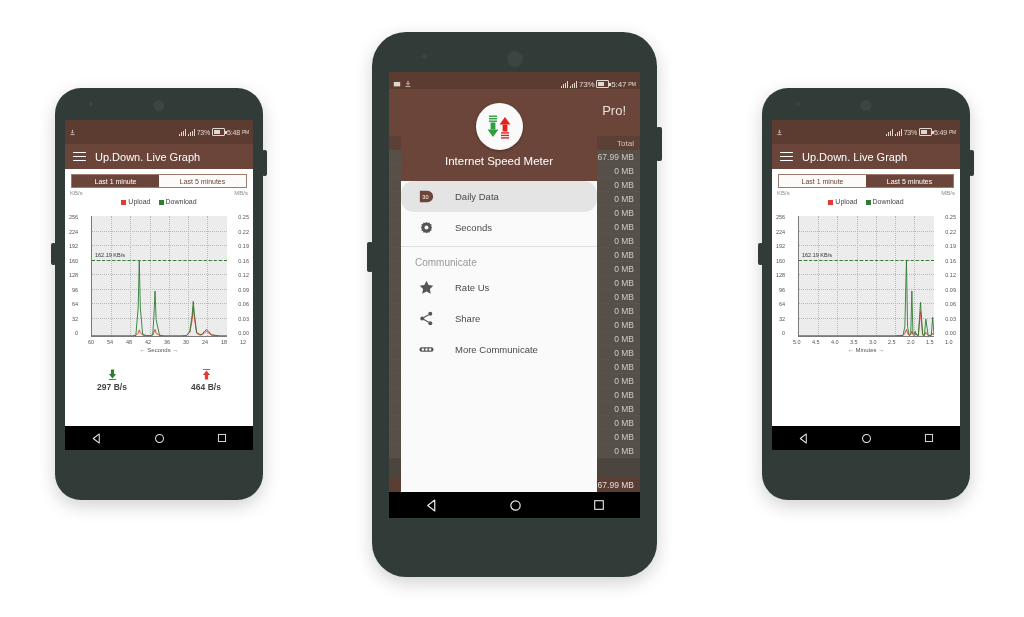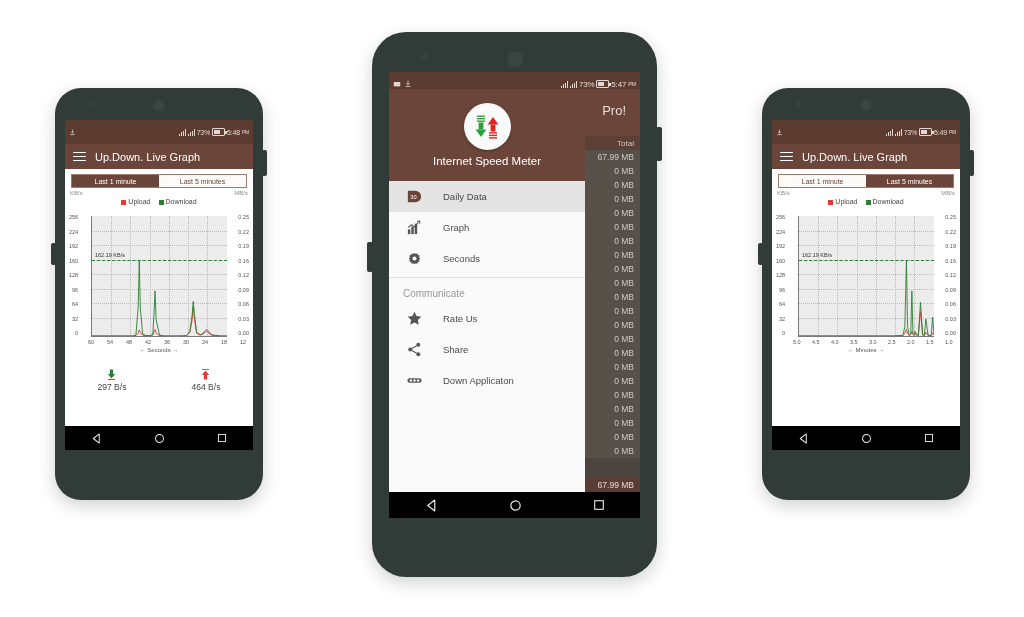--- a/index.html
+++ b/index.html
@@ -53,40 +53,40 @@
   .plotwrap{position:relative;margin:2px 4px 0 4px;}
   .axislbl{position:absolute;font-size:5.5px;color:#555;white-space:nowrap;}
   .plot{position:absolute;background:#ececec;border-left:1px solid #7a7a7a;border-bottom:1px solid #7a7a7a;overflow:hidden;}
   .gl{position:absolute;background:transparent;border-top:1px dotted #b9b9b9;left:0;right:0;height:0;}
   .gv{position:absolute;border-left:1px dotted #b9b9b9;top:0;bottom:0;width:0;}
   .thresh{position:absolute;left:0;right:0;border-top:1px dashed #2e7d32;height:0;}
   .threshlbl{position:absolute;font-size:5.5px;color:#333;background:transparent;white-space:nowrap;}
   .axname{position:absolute;font-size:6px;color:#555;width:100%;text-align:center;}
   .footstat{display:flex;justify-content:space-around;margin-top:12px;}
   .fs{display:flex;flex-direction:column;align-items:center;gap:2px;}
-  .fs .val{font-size:8.5px;color:#444;}
+  .fs .val{font-size:8.5px;color:#444;font-weight:bold;}
   .arrow{width:9px;height:11px;display:block;}
 
   
   .navbar{position:absolute;left:0;right:0;bottom:0;background:#000;display:flex;
           align-items:center;justify-content:space-around;}
   .nav-ico{opacity:.92;}
   .dt-head{color:#cfc3bd;font-size:8px;text-align:right;padding:3px 6px 2px 0;background:#5c4036;}
   .dt-row{color:#cfcac6;font-size:8.5px;text-align:right;padding:1.5px 6px 1.5px 0;
           border-bottom:1px solid #5a534d;background:#565049;}
   .dt-foot{color:#e4d9d4;font-size:8.5px;text-align:right;padding:2px 6px;background:#5a3d33;}
   .pro-title{position:absolute;color:#e9ded9;font-size:13px;}
 
-  .drawer{position:absolute;top:0;left:0;bottom:0;background:#fafafa;display:flex;flex-direction:column;}
+  .drawer{position:absolute;top:0;left:12px;bottom:0;background:#fafafa;display:flex;flex-direction:column;}
   .drawer-head{background:#6b4539;display:flex;flex-direction:column;align-items:center;
                justify-content:center;gap:5px;}
   .logo{width:47px;height:47px;border-radius:50%;background:#fafafa;display:flex;
         align-items:center;justify-content:center;box-shadow:0 1px 3px rgba(0,0,0,.3);}
   .drawer-app{color:#fff;font-size:11.5px;}
-  .mi{display:flex;align-items:center;gap:0;height:31px;padding:0 14px;box-sizing:border-box;cursor:pointer;}
+  .mi{display:flex;align-items:center;gap:0;height:31px;padding:0 14px;box-sizing:border-box;cursor:pointer;border-radius:13px;}
   .mi.sel{background:#e4e4e4;}
   .mi .ic{width:22px;display:flex;align-items:center;justify-content:center;}
   .mi .lb{font-size:9.5px;color:#4a4a4a;margin-left:18px;}
   .divider{height:1px;background:#e0e0e0;margin:3px 0;}
   .section{font-size:10px;color:#9a9a9a;padding:7px 14px 4px 14px;}
 </style>
 </head>
 <body>
 
 <div class="stage">
@@ -336,32 +336,20 @@
         <div class="mi sel">
           <span class="ic">
             <svg width="17" height="17" viewBox="0 0 18 18">
               <path d="M2 3h8a6 6 0 0 1 0 12H2z" fill="#6b4539"></path>
               <text x="4.6" y="11.5" font-size="6" fill="#fff" font-family="Liberation Sans, sans-serif">30</text>
             </svg>
           </span>
           <span class="lb">Daily Data</span>
         </div>
 
-        <div class="mi">
-          <span class="ic">
-            <svg width="17" height="17" viewBox="0 0 18 18">
-              <rect x="2" y="11" width="2.6" height="5" fill="#555"></rect>
-              <rect x="5.6" y="8" width="2.6" height="8" fill="#555"></rect>
-              <rect x="9.2" y="5" width="2.6" height="11" fill="#555"></rect>
-              <path d="M2.5 9l3.5-3 3 2.5 4-5" stroke="#555" stroke-width="1.1" fill="none"></path>
-              <path d="M12 2.5h2.6V5" stroke="#555" stroke-width="1.1" fill="none"></path>
-            </svg>
-          </span>
-          <span class="lb">Graph</span>
-        </div>
 
         <div class="mi">
           <span class="ic">
             <svg width="17" height="17" viewBox="0 0 18 18">
               <path d="M9 3.2l1.5 1 1.7-.6.5 1.8 1.8.5-.6 1.7 1 1.5-1 1.5.6 1.7-1.8.5-.5 1.8-1.7-.6-1.5 1-1.5-1-1.7.6-.5-1.8-1.8-.5.6-1.7-1-1.5 1-1.5-.6-1.7 1.8-.5.5-1.8 1.7.6z" fill="#555"></path>
               <circle cx="9" cy="9" r="2.1" fill="#fafafa"></circle>
             </svg>
           </span>
           <span class="lb">Seconds</span>
         </div>
@@ -392,21 +380,21 @@
 
         <div class="mi">
           <span class="ic">
             <svg width="17" height="17" viewBox="0 0 18 18">
               <rect x="1.5" y="6.5" width="15" height="5" rx="2.5" fill="#555"></rect>
               <circle cx="5.2" cy="9" r="1.3" fill="#fafafa"></circle>
                 <circle cx="9" cy="9" r="1.3" fill="#fafafa"></circle>
                 <circle cx="12.8" cy="9" r="1.3" fill="#fafafa"></circle>
             </svg>
           </span>
-          <span class="lb">Down Applicaton</span>
+          <span class="lb">More Communicate</span>
         </div>
       </div>
 
       <div class="navbar" style="height:26px;">
         <svg width="13" height="13" viewBox="0 0 12 12" class="nav-ico">
             <path d="M9 1L2.5 6L9 11z" fill="none" stroke="#fff" stroke-width="1.1" stroke-linejoin="round"></path>
           </svg>
         <svg width="13" height="13" viewBox="0 0 12 12" class="nav-ico">
             <circle cx="6" cy="6" r="4.3" fill="none" stroke="#fff" stroke-width="1.1"></circle>
           </svg>

